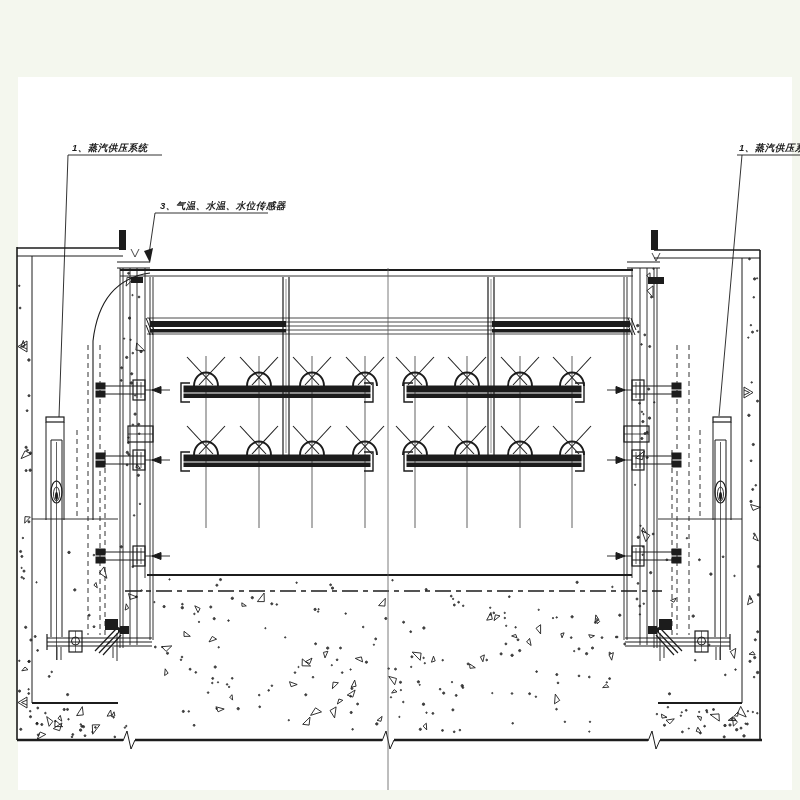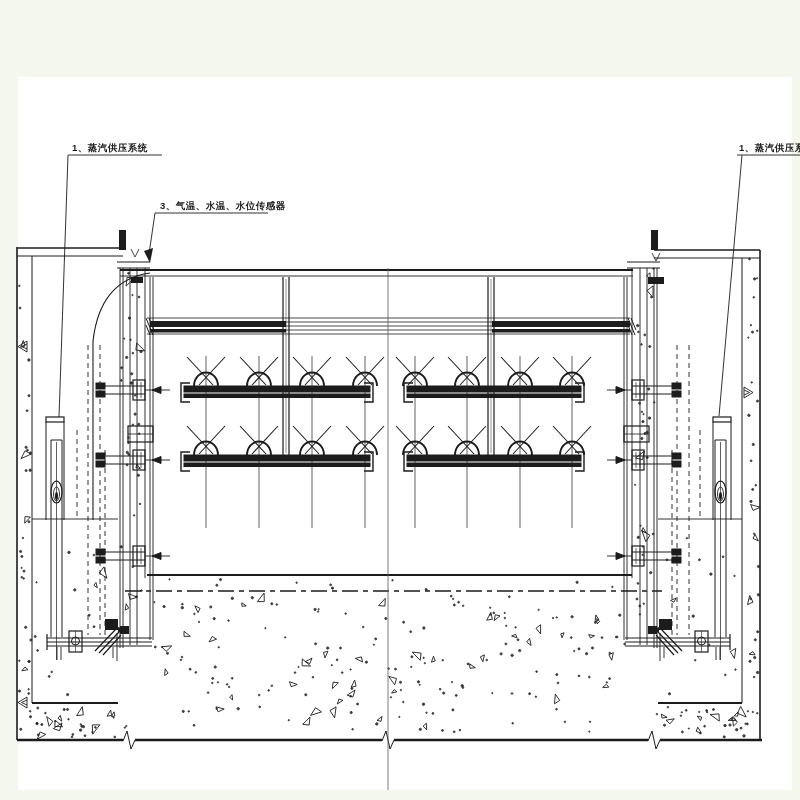--- a/index.html
+++ b/index.html
@@ -1,18 +1,18 @@
 <!DOCTYPE html>
 <html style="--ink: #1c1c1c; --margin: #f4f7ee;"><head>
 <meta charset="utf-8">
 <style>
   html,body{margin:0;padding:0;width:800px;height:800px;overflow:hidden;
     background:var(--margin,#f4f7ee);
     font-family:"Liberation Sans", sans-serif;}
-  #stage{position:relative;width:636px;height:800px;}
+  #stage{position:relative;width:636px;height:800px;font-style:italic;}
   svg{position:absolute;left:0;top:0;}
   .lbl{font-size:9.5px;font-weight:bold;fill:var(--ink,#1c1c1c);letter-spacing:0.5px;}
 </style>
 </head>
 <body>
 
 <div id="stage">
 <svg id="cad" width="800" height="800" viewBox="0 0 800 800" stroke-linecap="butt" fill="none">
 
   <rect x="18" y="77" width="774" height="713" fill="#ffffff"></rect>

